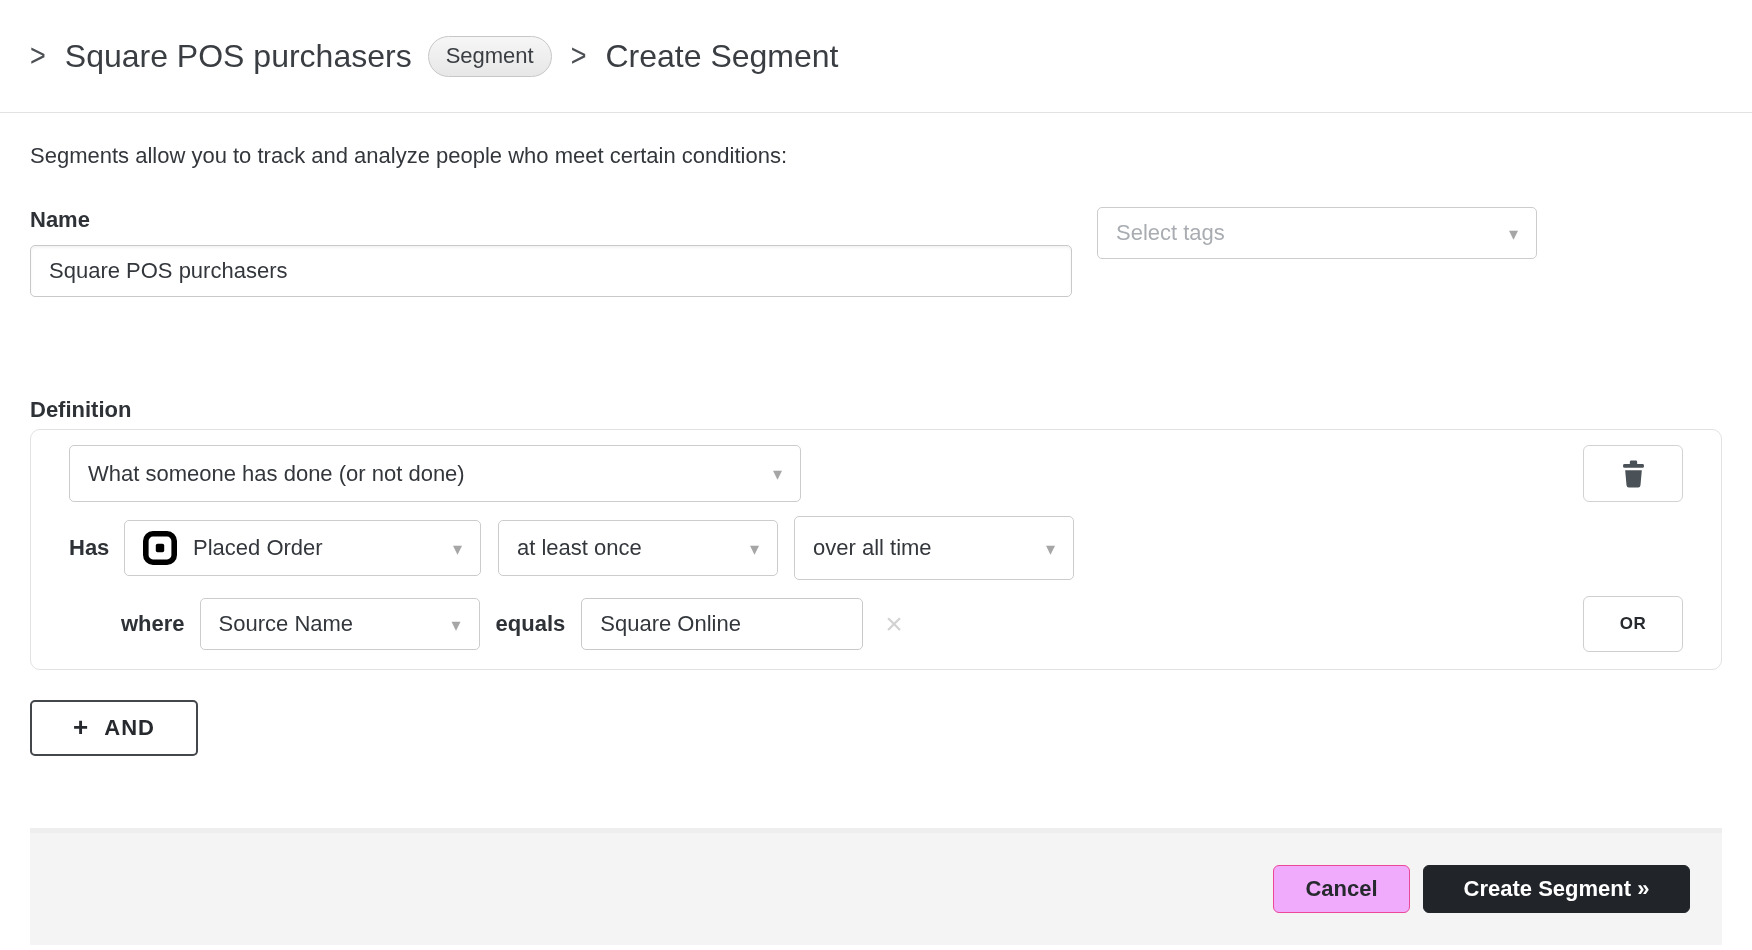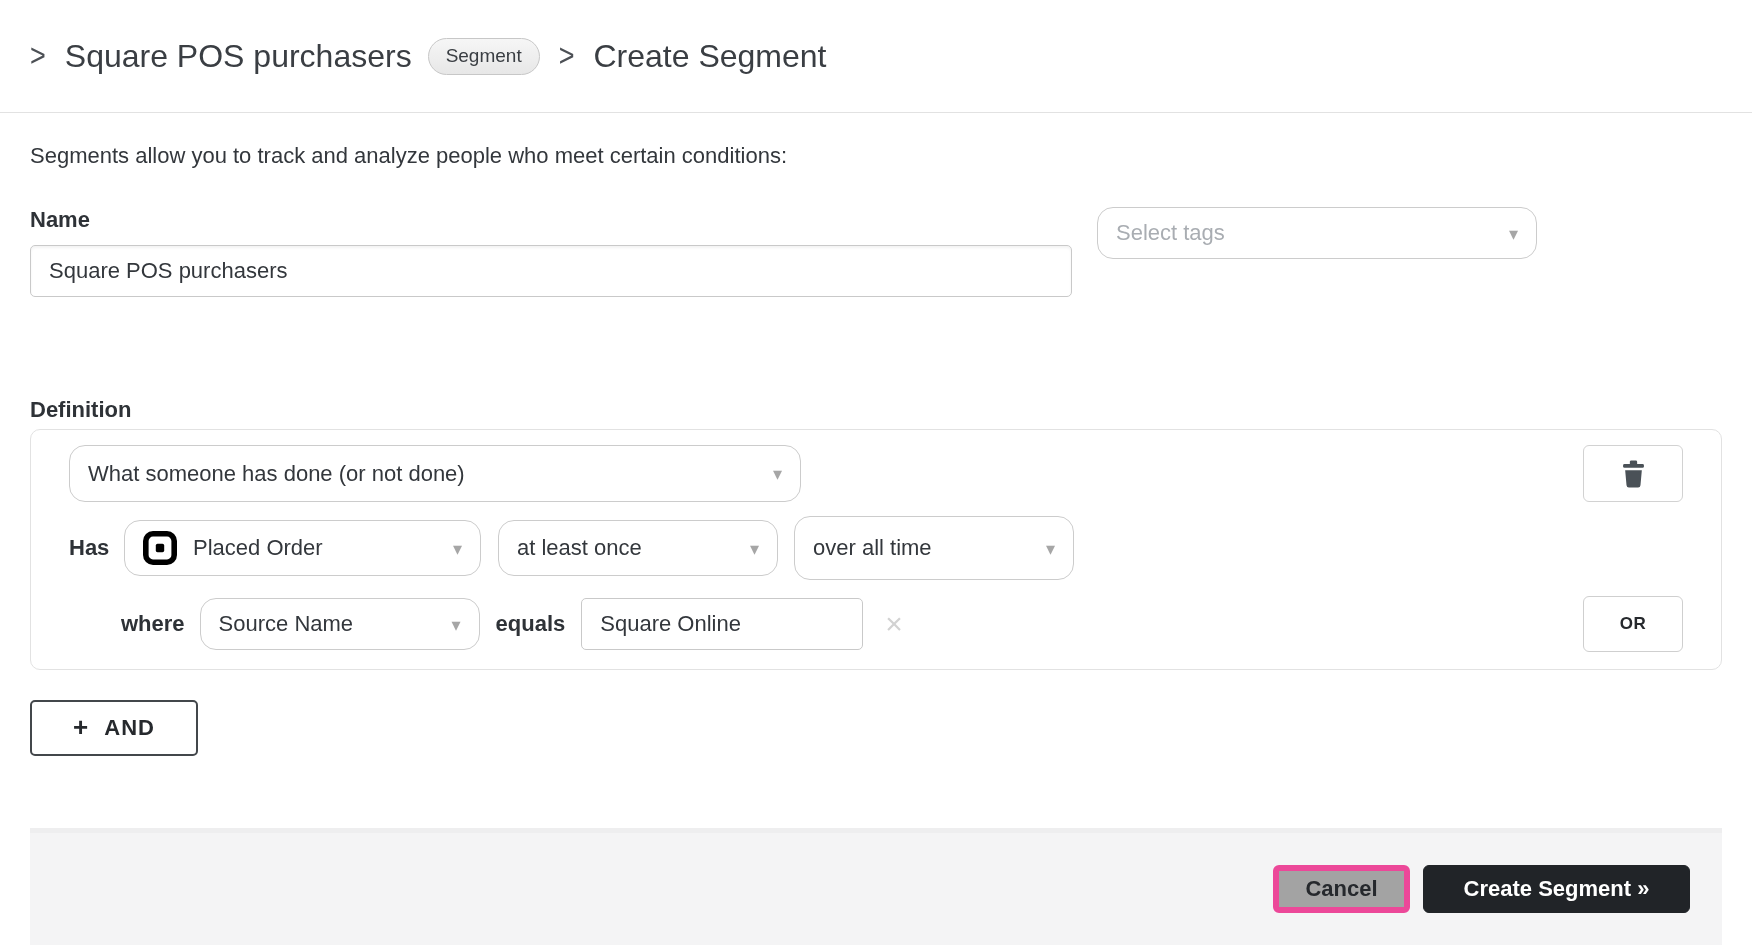--- a/index.html
+++ b/index.html
@@ -16,21 +16,21 @@
     height: 113px;
     border-bottom: 1px solid #e2e2e2;
     display: flex; align-items: center;
     padding: 0 30px; gap: 19px;
     font-size: 32px; color: #3a3e43;
   }
   .crumb { text-decoration: none; color: #3a3e43; white-space: nowrap; }
   .crumb.link { cursor: pointer; }
   .crumb-sep { font-size: 27px; color: #4c5055; transform: scaleY(1.15); }
   .badge {
-    font-size: 19px; color: #3a3e43;
+    font-size: 22px; color: #3a3e43;
     background: linear-gradient(#f6f6f6, #e7e7e7);
     border: 1px solid #c7c7c7;
     border-radius: 22px;
     padding: 6px 17px 7px;
     margin-left: -3px;
     white-space: nowrap;
   }
 
   
   main { padding: 0 30px; }
@@ -45,21 +45,21 @@
     height: 52px; width: 100%;
     border: 1px solid #c9c9c9; border-radius: 5px;
     padding: 0 18px; font-size: 22px; color: #33373c;
     font-family: inherit; background: #fff;
     box-shadow: inset 0 2px 3px rgba(0,0,0,0.05);
     outline: none;
   }
 
   .select {
     height: 52px; background: #fff;
-    border: 1px solid #cccccc; border-radius: 16px;
+    border: 1px solid #cccccc; border-radius: 5px;
     display: flex; align-items: center; justify-content: space-between;
     padding: 0 18px; font-size: 22px; color: #33373c;
     cursor: pointer;
   }
   .caret { font-family: "DejaVu Sans", sans-serif; font-size: 18px; color: #a6a6a6; margin-left: 14px; }
   .placeholder { color: #a9adb2; }
 
   
   .def-label { margin-top: 100px; margin-bottom: 0; }
   .def-card {
@@ -120,21 +120,21 @@
     display: flex; align-items: center; justify-content: flex-end;
     gap: 13px; padding-right: 32px;
   }
   .btn {
     height: 48px; border-radius: 6px;
     font-family: inherit; font-size: 22px; font-weight: 700;
     cursor: pointer;
   }
   .cancel-btn {
     width: 137px;
-    background: #a3a3a3; border: 6px solid #ec4899; color: #26292d;
+    background: #f0abfc; border: 1px solid #ec4899; color: #26292d;
   }
   .create-btn {
     width: 267px;
     background: #212428; border: 1px solid #212428; color: #ffffff;
   }
 </style>
 </head>
 <body>
 
 <div>

